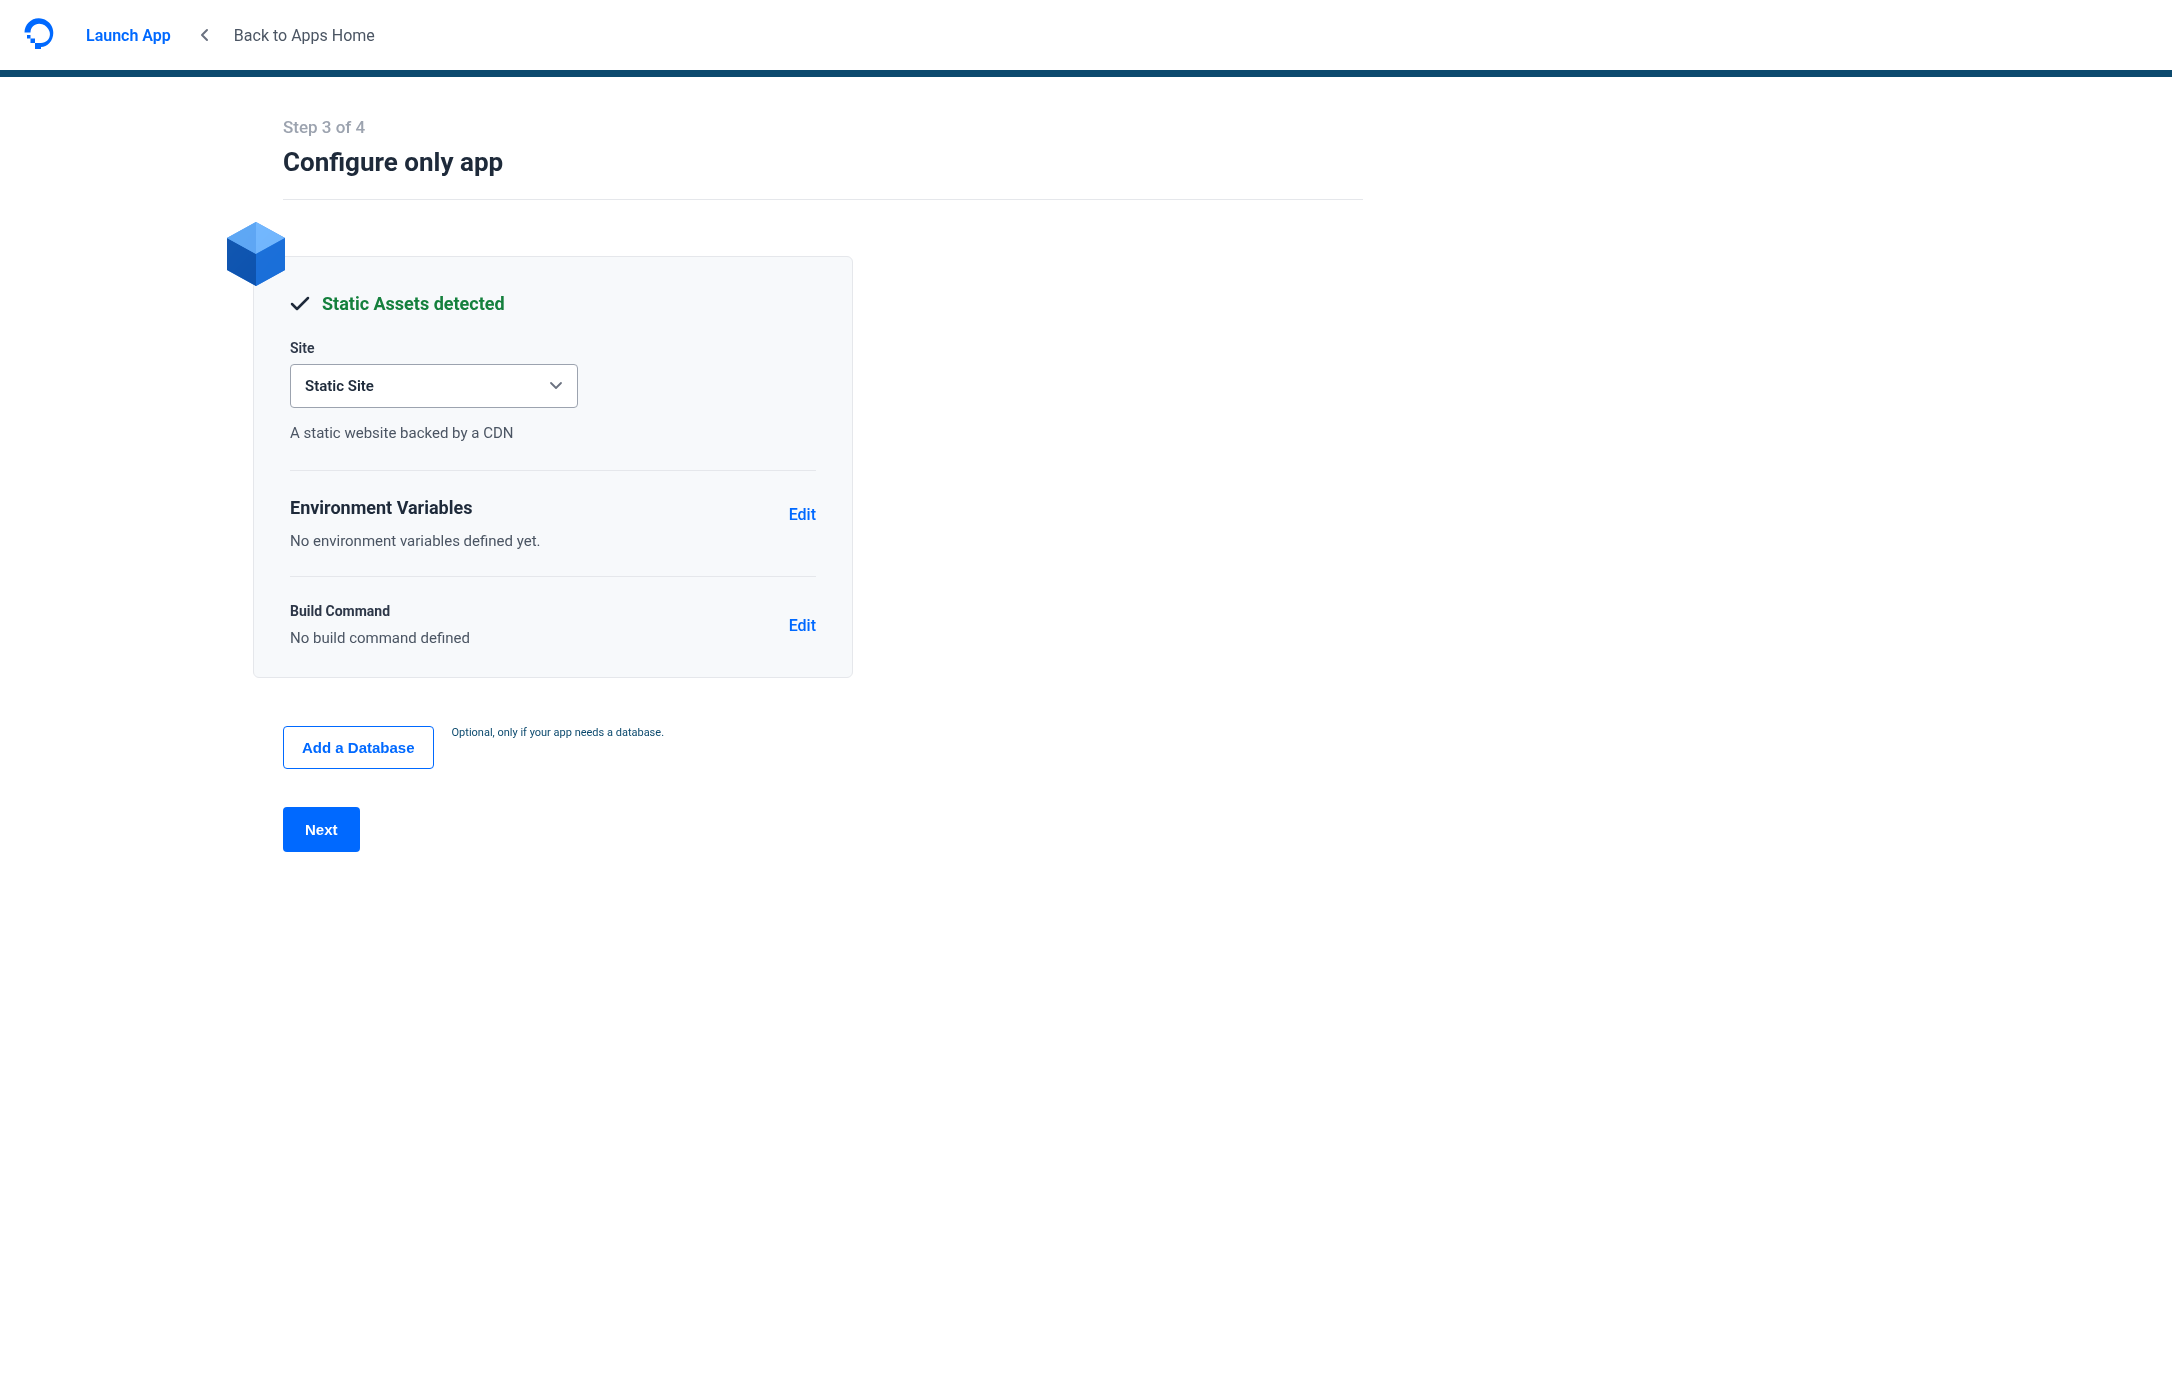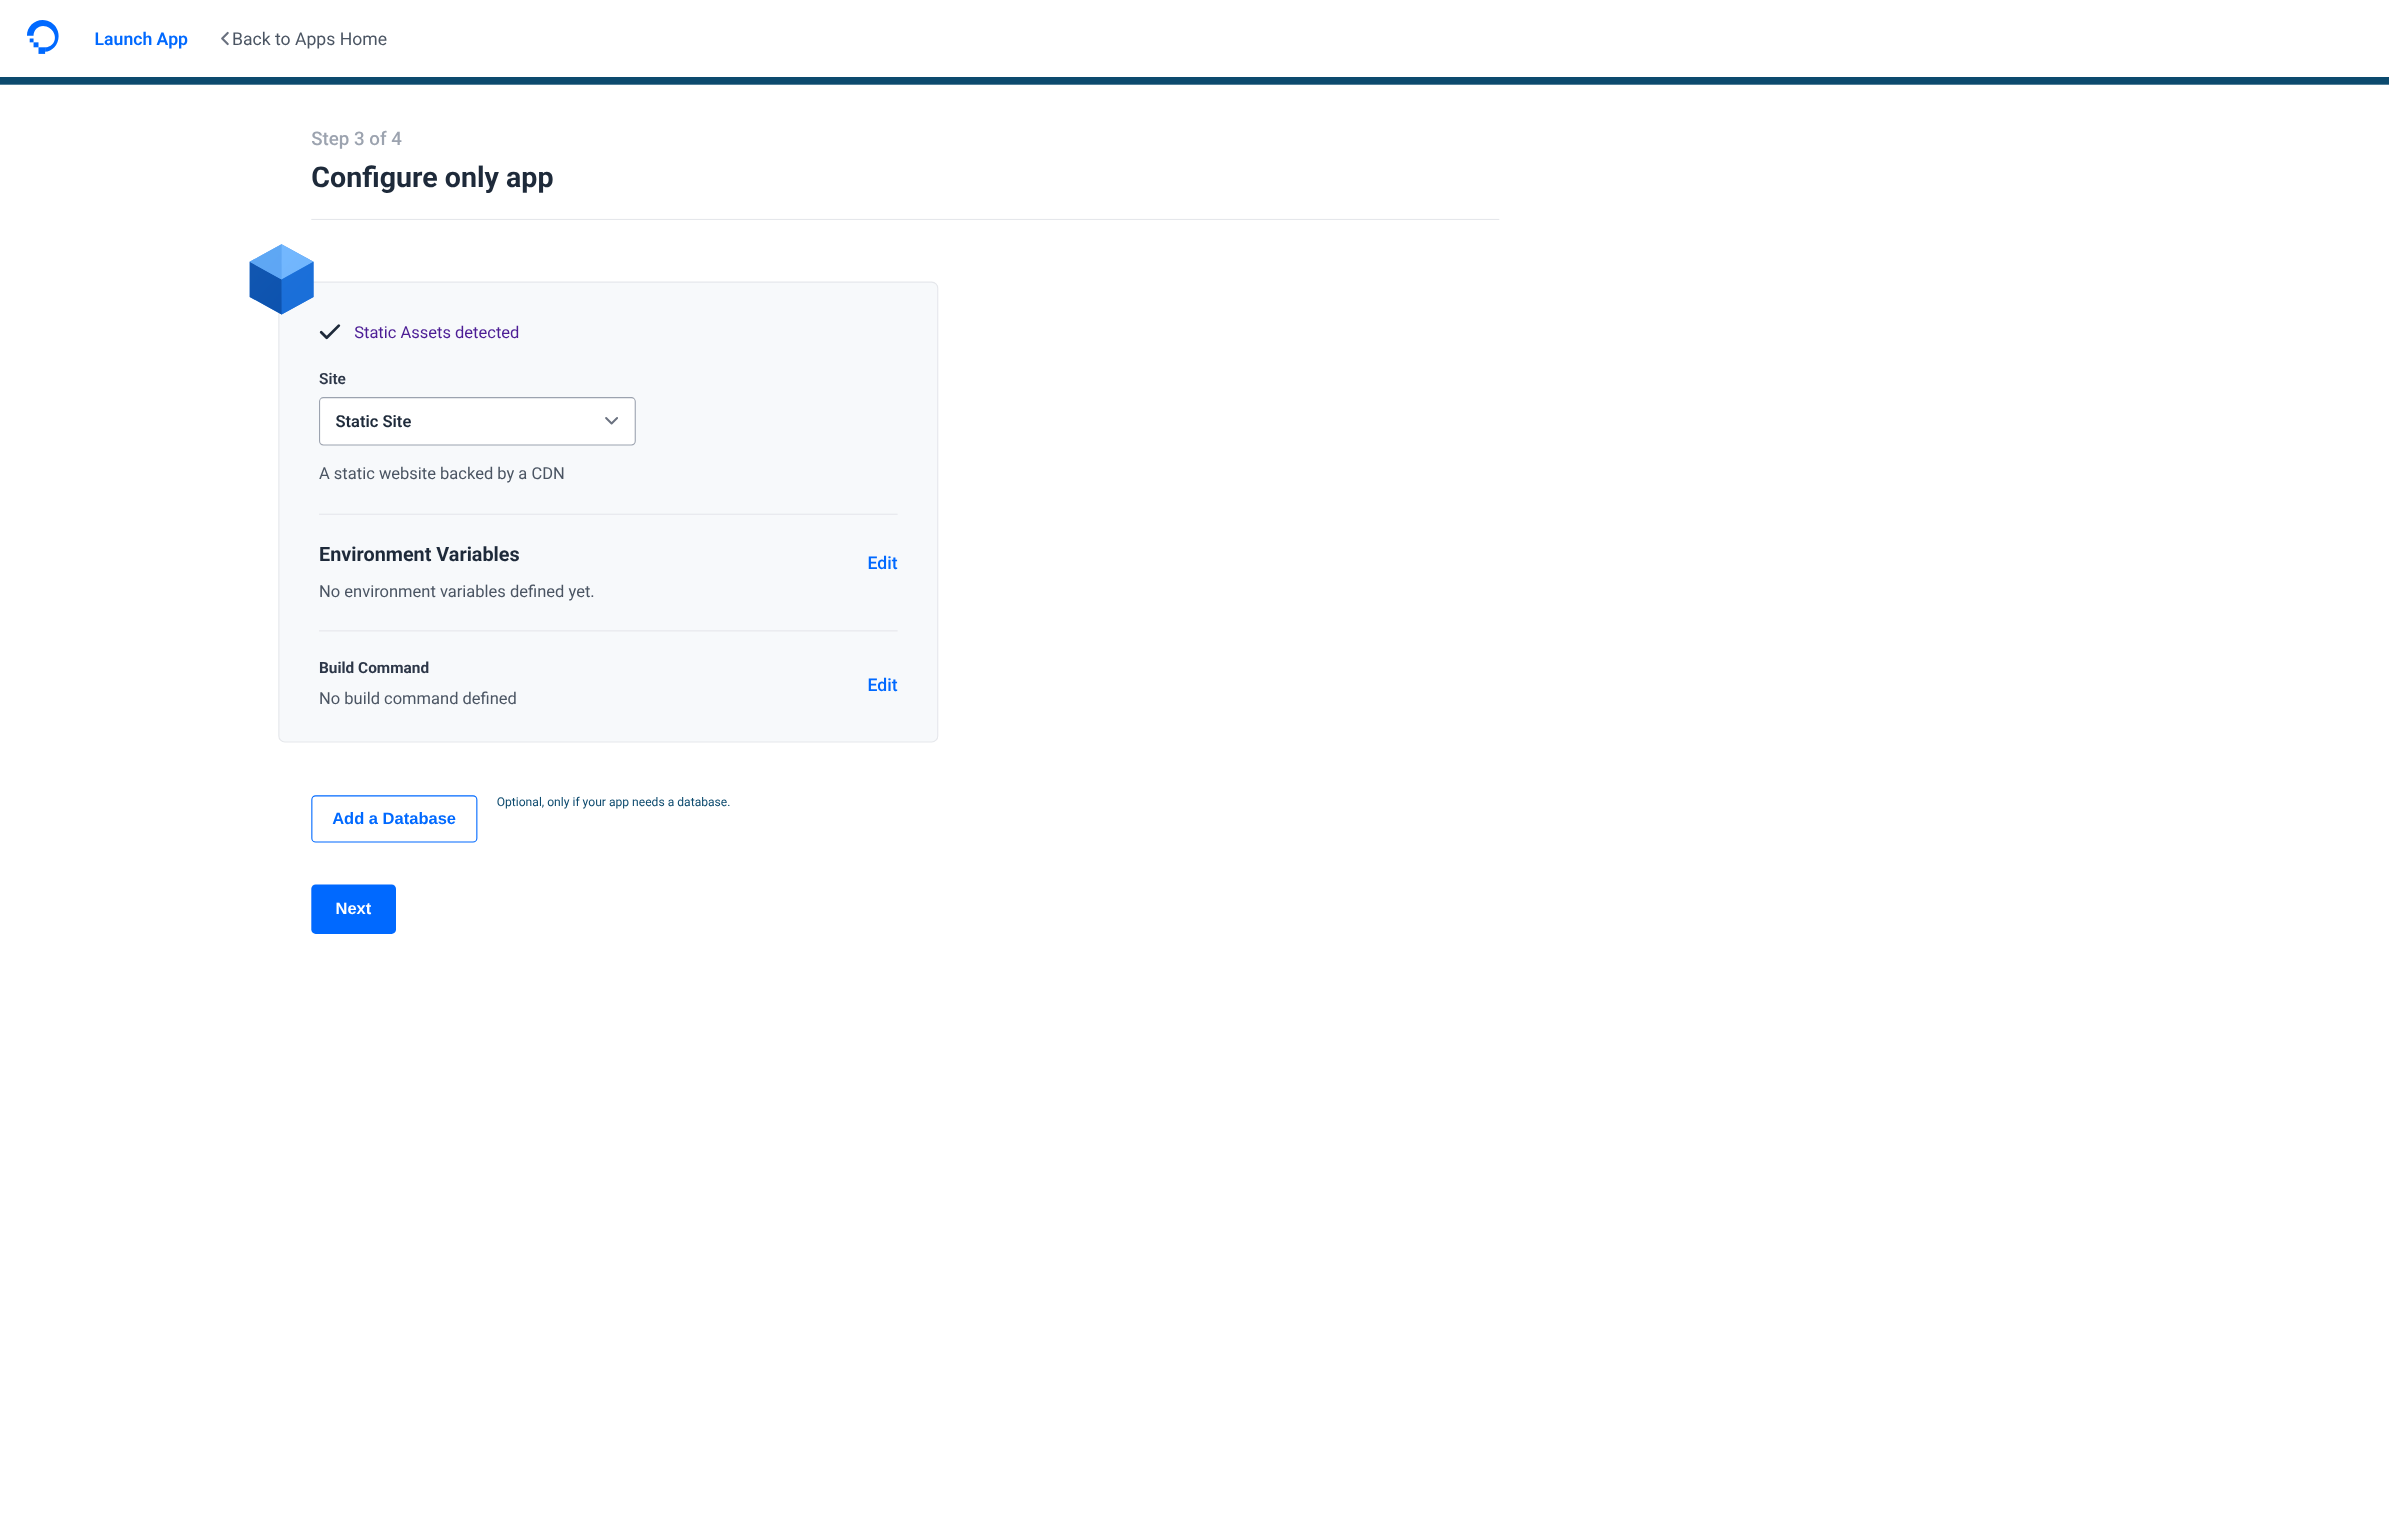--- a/index.html
+++ b/index.html
@@ -18,21 +18,21 @@
     .topbar .logo svg { display: block; }
     .launch-link {
       color: #0069ff;
       font-weight: 600;
       font-size: 16px;
       cursor: pointer;
     }
     .backlink {
       display: flex;
       align-items: center;
-      gap: 2px;
+      gap: 25px;
       color: #4b5563;
       font-size: 16px;
       cursor: pointer;
     }
     .backlink svg { display: block; }
     .page {
       max-width: 1080px;
       margin-left: 283px;
       padding-top: 40px;
     }
@@ -70,23 +70,23 @@
       left: -60px;
     }
     .detected-row {
       display: flex;
       align-items: center;
       gap: 12px;
       margin-bottom: 26px;
     }
     .detected-row svg { display: block; flex-shrink: 0; }
     .detected-row span {
-      font-weight: 400;
-      font-size: 15px;
-      color: #4c1d95;
+      font-weight: 700;
+      font-size: 18px;
+      color: #15803d;
     }
     .field-label {
       font-size: 14px;
       font-weight: 600;
       color: #2d3748;
       margin-bottom: 8px;
     }
     .select {
       display: flex;
       align-items: center;

